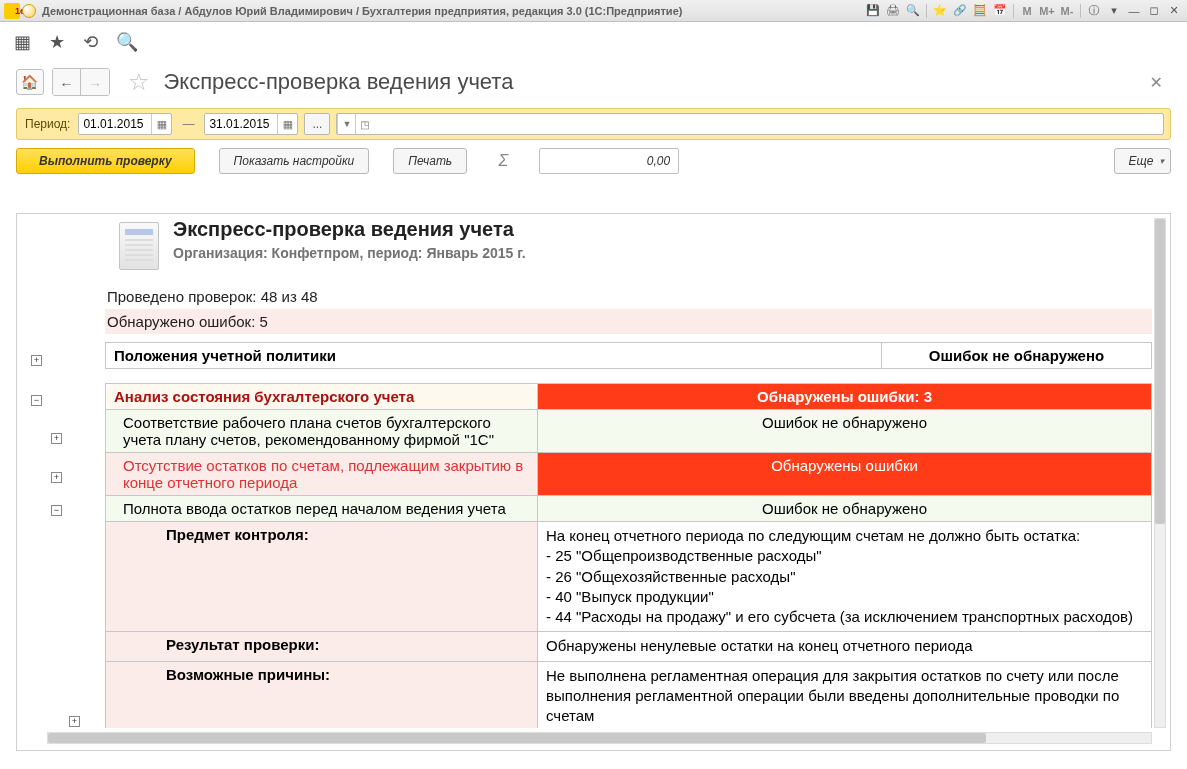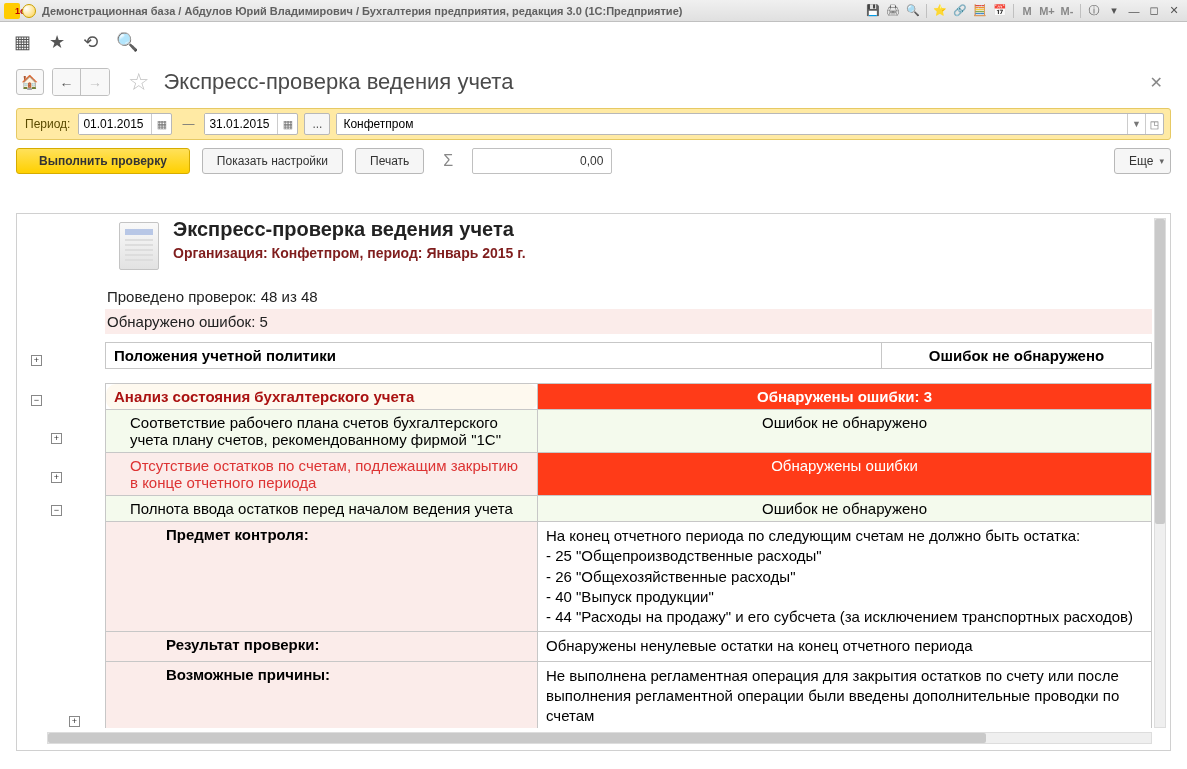--- a/index.html
+++ b/index.html
@@ -37,21 +37,21 @@
 .date-input input { border: none; outline: none; width: 72px; height: 20px; padding: 0 4px; font-size: 12px; }
 .date-cal { width: 20px; height: 20px; border-left: 1px solid #ccc; display: inline-flex; align-items: center; justify-content: center; font-size: 11px; color: #777; cursor: pointer; }
 .dash { padding: 0 4px; color: #777; }
 .sq-btn { width: 26px; height: 22px; border: 1px solid #b8b8b8; background: #f6f6f6; border-radius: 2px; display: inline-flex; align-items: center; justify-content: center; cursor: pointer; color: #555; }
 .org-input { flex: 1; background: #fff; border: 1px solid #b8b8b8; height: 22px; display: flex; align-items: center; border-radius: 2px; }
 .org-input input { border: none; outline: none; flex: 1; height: 20px; padding: 0 6px; font-size: 12px; }
 .org-dd { width: 18px; height: 20px; border-left: 1px solid #ccc; display: inline-flex; align-items: center; justify-content: center; font-size: 9px; color: #777; cursor: pointer; }
 .org-pop { width: 18px; height: 20px; border-left: 1px solid #ccc; display: inline-flex; align-items: center; justify-content: center; font-size: 10px; color: #777; cursor: pointer; }
 
 
-.actionbar { margin: 8px 16px 6px 16px; display: flex; align-items: flex-start; gap: 12px; }
+.actionbar { margin: 8px 16px 6px 16px; display: flex; align-items: flex-start; gap: 24px; font-style: italic; }
 .btn { height: 26px; border: 1px solid #b8b8b8; background: #f6f6f6; border-radius: 3px; padding: 0 14px; display: inline-flex; align-items: center; cursor: pointer; font-size: 12px; color: #333; }
 .btn-primary { background: linear-gradient(#ffe15a, #ffd000); border-color: #d6ac00; font-weight: bold; padding: 0 22px; }
 .sigma { width: 24px; height: 26px; display: inline-flex; align-items: center; justify-content: center; font-size: 16px; color: #888; }
 .num-box { height: 26px; width: 140px; border: 1px solid #c0c0c0; border-radius: 2px; text-align: right; padding: 0 8px; display: inline-flex; align-items: center; justify-content: flex-end; color: #333; }
 .spacer { flex: 1; }
 .btn-more { padding-right: 6px; }
 .btn-more::after { content: "▾"; margin-left: 6px; font-size: 9px; color: #666; }
 
 
 .report-wrap { position: absolute; top: 213px; left: 16px; right: 16px; bottom: 18px; border: 1px solid #d0d0d0; background: #fff; overflow: hidden; }
@@ -59,32 +59,32 @@
 .tree-col { position: absolute; top: 0; left: 0; width: 70px; bottom: 0; }
 .doc-col { position: absolute; top: 0; left: 78px; right: 0; bottom: 0; }
 
 .tree-toggle { position: absolute; width: 11px; height: 11px; border: 1px solid #888; background: #fff; font-size: 9px; line-height: 9px; text-align: center; cursor: pointer; color: #333; }
 
 .report-header { display: flex; gap: 14px; margin-bottom: 14px; padding-left: 14px;}
 .report-icon { width: 40px; height: 48px; background: linear-gradient(#f9f9f9,#e2e2e2); border: 1px solid #c4c4c4; border-radius: 2px; position: relative; margin-top: 4px;}
 .report-icon::before { content:""; position:absolute; top:6px; left:5px; right:5px; height:6px; background:#b8c7e6; }
 .report-icon::after { content:""; position:absolute; top:16px; left:5px; right:5px; bottom:5px; background:repeating-linear-gradient(#ddd,#ddd 2px,transparent 2px,transparent 5px); }
 .report-title { font-size: 20px; font-weight: bold; color: #222; }
-.report-sub { font-size: 14px; font-weight: bold; color: #7f1d1d; margin-top: 4px; }
+.report-sub { font-size: 14px; font-weight: bold; color: #737373; margin-top: 4px; }
 
 .stat-line { font-size: 15px; color: #222; padding: 4px 0 4px 2px; }
 .stat-err { background: #fbecea; }
 
 table.rep { width: 100%; border-collapse: collapse; margin-top: 8px; }
 table.rep td { border: 1px solid #c7c7c7; padding: 4px 8px; font-size: 15px; vertical-align: top; }
 .hdr td { font-weight: bold; }
 .grpA { font-weight: bold; color: #a11; background: #fef9ef; border-radius: 10px; }
 .res-ok { text-align: center; }
 .res-err { text-align: center; background: #ff3b18; color: #fff; font-weight: bold; }
-.sub1 td:first-child { padding-left: 24px; margin-top: 29px; }
+.sub1 td:first-child { padding-left: 17px; margin-top: 29px; }
 .sub1.ok td { background: #f4faed; }
 .sub1.err td:first-child { background: #fbecea; color: #d33; }
 .sub1.err td:last-child { background: #ff3b18; color: #fff; text-align: center; }
 .detail-row td { font-size: 13px; }
 .detail-row td.lab { background: #fbecea; font-weight: bold; padding-left: 60px; width: 190px; }
 .detail-body { line-height: 1.35; }
 
 
 .vscroll { position: absolute; top: 4px; right: 4px; bottom: 22px; width: 12px; background: #efefef; border: 1px solid #ddd; }
 .vscroll-thumb { position: absolute; left: 0; right: 0; top: 0; height: 60%; background: #c9c9c9; border-radius: 2px; }
@@ -144,21 +144,20 @@
     <input value="01.01.2015" style="">
     <span class="date-cal">▦</span>
   </span>
   <span class="dash">—</span>
   <span class="date-input">
     <input value="31.01.2015" style="">
     <span class="date-cal">▦</span>
   </span>
   <span class="sq-btn">...</span>
   <span class="org-input">
-    <input value="Конфетпром" style="">
     <span class="org-dd">▼</span>
     <span class="org-pop">◳</span>
   </span>
 </div>
 
 <div class="actionbar">
   <div class="btn btn-primary">Выполнить проверку</div>
   <div class="btn">Показать настройки</div>
   <div class="btn">Печать</div>
   <span class="sigma">Σ</span>

